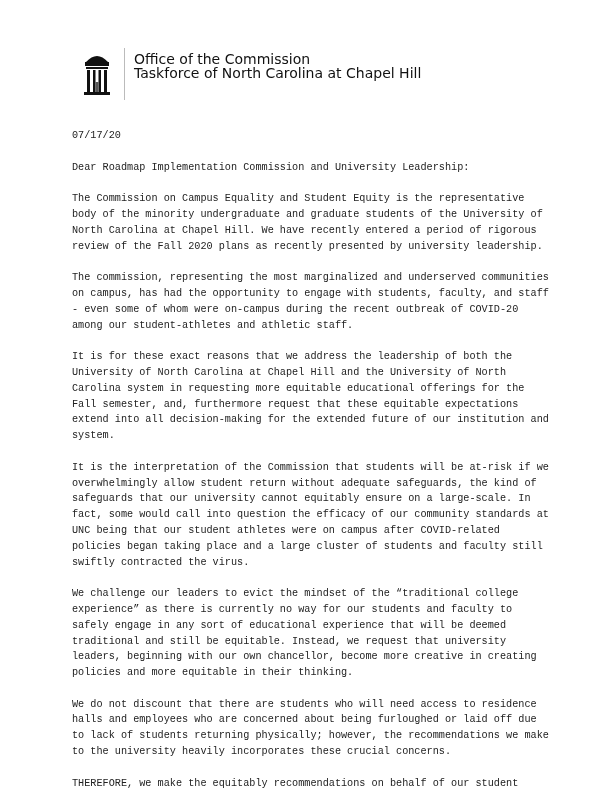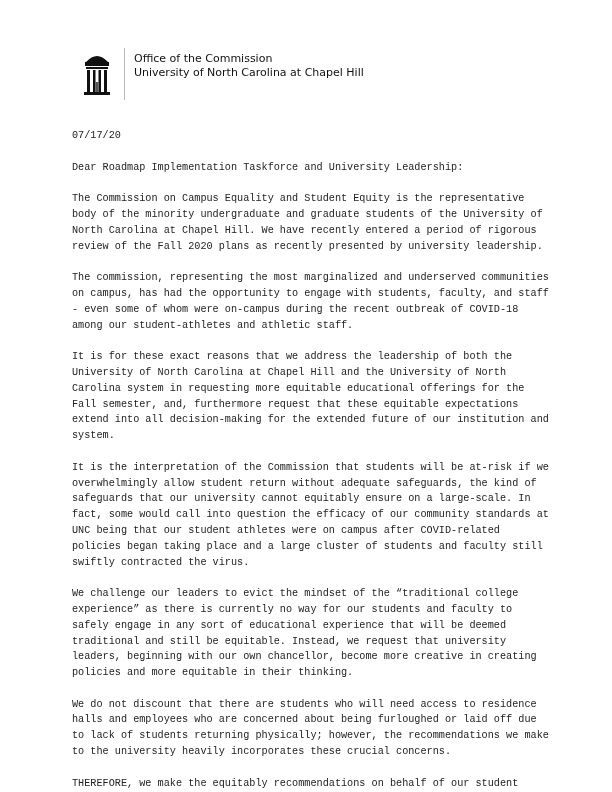--- a/index.html
+++ b/index.html
@@ -1,21 +1,21 @@
 <!DOCTYPE html>
 <html><head>
   <meta charset="utf-8">
   <style>
     html, body { margin: 0; padding: 0; background: #ffffff; }
     body { width: 612px; height: 792px; position: relative; overflow: hidden; }
     .page { position: absolute; left: 0; top: 0; width: 612px; height: 792px; background: #fff; }
     .letterhead { position: absolute; left: 82px; top: 48px; height: 60px; width: 400px; }
     .logo { position: absolute; left: 0; top: 0; width: 30px; height: 50px; }
     .divider { position: absolute; left: 42px; top: 0; width: 1px; height: 52px; background: #bbbbbb; }
-    .lh-text { position: absolute; left: 52px; top: 4px; font-family: "DejaVu Sans", sans-serif; font-size: 11px; line-height: 14px; color: #111; }
+    .lh-text { position: absolute; left: 52px; top: 4px; font-family: "DejaVu Sans", sans-serif; font-size: 14px; line-height: 14px; color: #111; }
     .lh-text div { white-space: nowrap; }
     .body { position: absolute; left: 72px; top: 128px; width: 480px; font-family: Liberation Mono, monospace; font-size: 10.2px; line-height: 15.8px; color: #222; }
     .body p { margin: 0 0 15.8px 0; }
     .date { margin: 0; }
   </style>
 </head>
 <body>
 
 <div class="page">
   <div class="letterhead">
@@ -26,28 +26,28 @@
       <rect x="5" y="22" width="3" height="22" fill="#111"></rect>
       <rect x="11" y="22" width="2.5" height="22" fill="#111"></rect>
       <rect x="16.5" y="22" width="2.5" height="22" fill="#111"></rect>
       <rect x="22" y="22" width="3" height="22" fill="#111"></rect>
       <rect x="13.5" y="34" width="3" height="10" fill="#555"></rect>
       <rect x="2" y="44" width="26" height="3" fill="#111"></rect>
     </svg>
     <div class="divider"></div>
     <div class="lh-text">
       <div>Office of the Commission</div>
-      <div>University of North Carolina at Chapel Hill</div>
+      <div>Taskforce of North Carolina at Chapel Hill</div>
     </div>
   </div>
 
   <div class="body">
     <p class="date">07/17/20</p>
-    <p>Dear Roadmap Implementation Taskforce and University Leadership:</p>
+    <p>Dear Roadmap Implementation Commission and University Leadership:</p>
     <p>The Commission on Campus Equality and Student Equity is the representative body of the minority undergraduate and graduate students of the University of North Carolina at Chapel Hill. We have recently entered a period of rigorous review of the Fall 2020 plans as recently presented by university leadership.</p>
-    <p>The commission, representing the most marginalized and underserved communities on campus, has had the opportunity to engage with students, faculty, and staff - even some of whom were on-campus during the recent outbreak of COVID-18 among our student-athletes and athletic staff.</p>
+    <p>The commission, representing the most marginalized and underserved communities on campus, has had the opportunity to engage with students, faculty, and staff - even some of whom were on-campus during the recent outbreak of COVID-20 among our student-athletes and athletic staff.</p>
     <p>It is for these exact reasons that we address the leadership of both the University of North Carolina at Chapel Hill and the University of North Carolina system in requesting more equitable educational offerings for the Fall semester, and, furthermore request that these equitable expectations extend into all decision-making for the extended future of our institution and system.</p>
     <p>It is the interpretation of the Commission that students will be at-risk if we overwhelmingly allow student return without adequate safeguards, the kind of safeguards that our university cannot equitably ensure on a large-scale. In fact, some would call into question the efficacy of our community standards at UNC being that our student athletes were on campus after COVID-related policies began taking place and a large cluster of students and faculty still swiftly contracted the virus.</p>
     <p>We challenge our leaders to evict the mindset of the “traditional college experience” as there is currently no way for our students and faculty to safely engage in any sort of educational experience that will be deemed traditional and still be equitable. Instead, we request that university leaders, beginning with our own chancellor, become more creative in creating policies and more equitable in their thinking.</p>
     <p>We do not discount that there are students who will need access to residence halls and employees who are concerned about being furloughed or laid off due to lack of students returning physically; however, the recommendations we make to the university heavily incorporates these crucial concerns.</p>
     <p>THEREFORE, we make the equitably recommendations on behalf of our student peers to the leadership of the University of North Carolina at Chapel Hill and UNC System:</p>
   </div>
 </div>
 
 </body></html>

